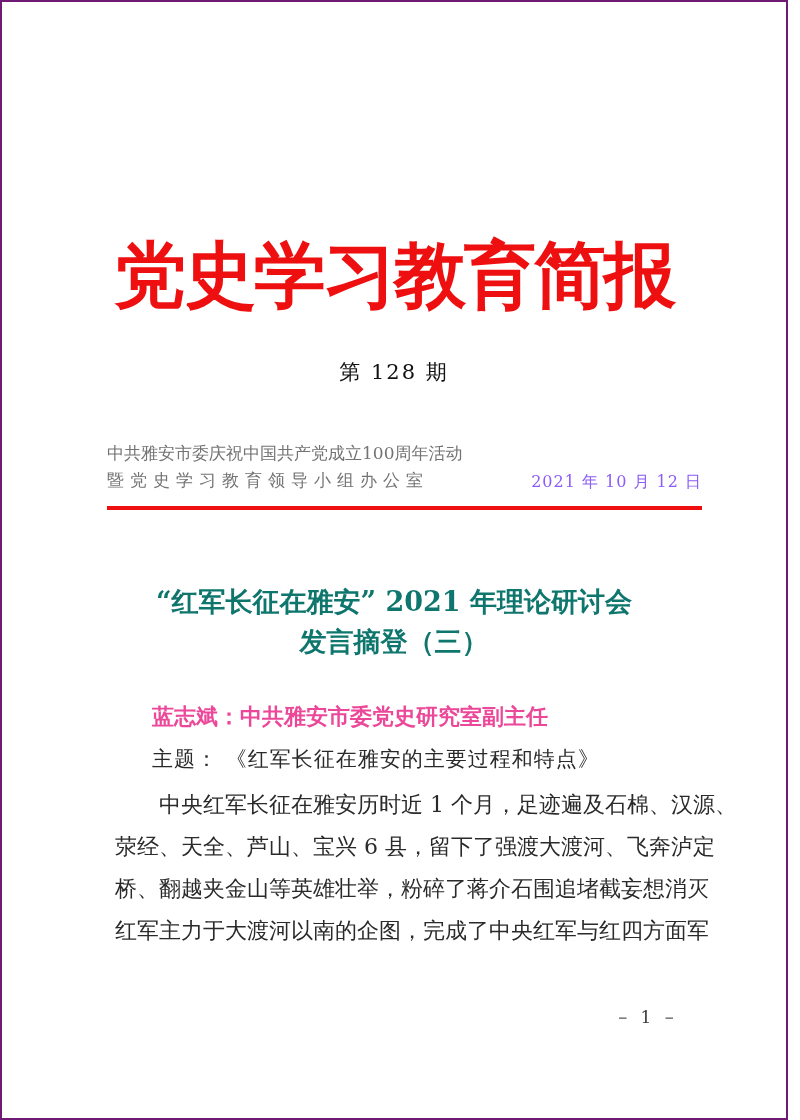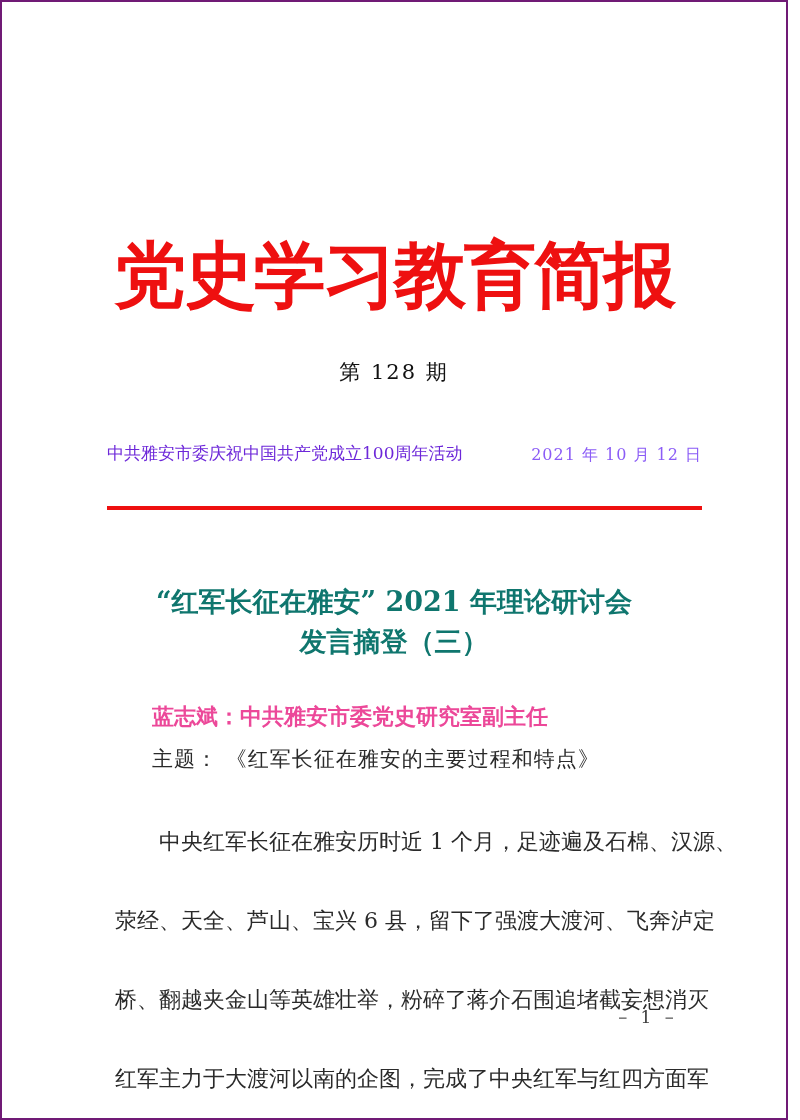--- a/index.html
+++ b/index.html
@@ -48,21 +48,21 @@
     left: 105px;
     width: 595px;
     display: flex;
     justify-content: space-between;
     align-items: flex-end;
   }
   .issuer-block {
     width: 345px;
     font-size: 17px;
     line-height: 27px;
-    color: #6d28d9;
+    color: #737373;
     white-space: nowrap;
   }
   .issuer-line2 {
     letter-spacing: 6px;
   }
   .publish-date {
     font-size: 16px;
     letter-spacing: 1px;
     color: #8b5cf6;
     padding-bottom: 1px;
@@ -114,21 +114,20 @@
     left: 113px;
     width: 578px;
     font-size: 22px;
     line-height: 42px;
     color: #2a2a2a;
   }
   .body-line {
     text-align: justify;
     text-align-last: justify;
     white-space: nowrap;
-    margin-top: 37px;
   }
   .body-line.first {
     text-indent: 2em;
   }
   .page-number {
     position: absolute;
     top: 1004px;
     left: 600px;
     width: 90px;
     text-align: center;
@@ -142,20 +141,21 @@
 
 <div class="page">
 
   <div class="masthead-title">党史学习教育简报</div>
 
   <div class="issue-number">第 128 期</div>
 
   <div class="issuer-row">
     <div class="issuer-block">
       <div class="issuer-line1">中共雅安市委庆祝中国共产党成立100周年活动</div>
+      <div class="issuer-line2">暨党史学习教育领导小组办公室</div>
     </div>
     <div class="publish-date">2021 年 10 月 12 日</div>
   </div>
 
   <div class="red-rule"></div>
 
   <div class="article-title">
     <div>“红军长征在雅安” 2021 年理论研讨会</div>
     <div>发言摘登（三）</div>
   </div>

